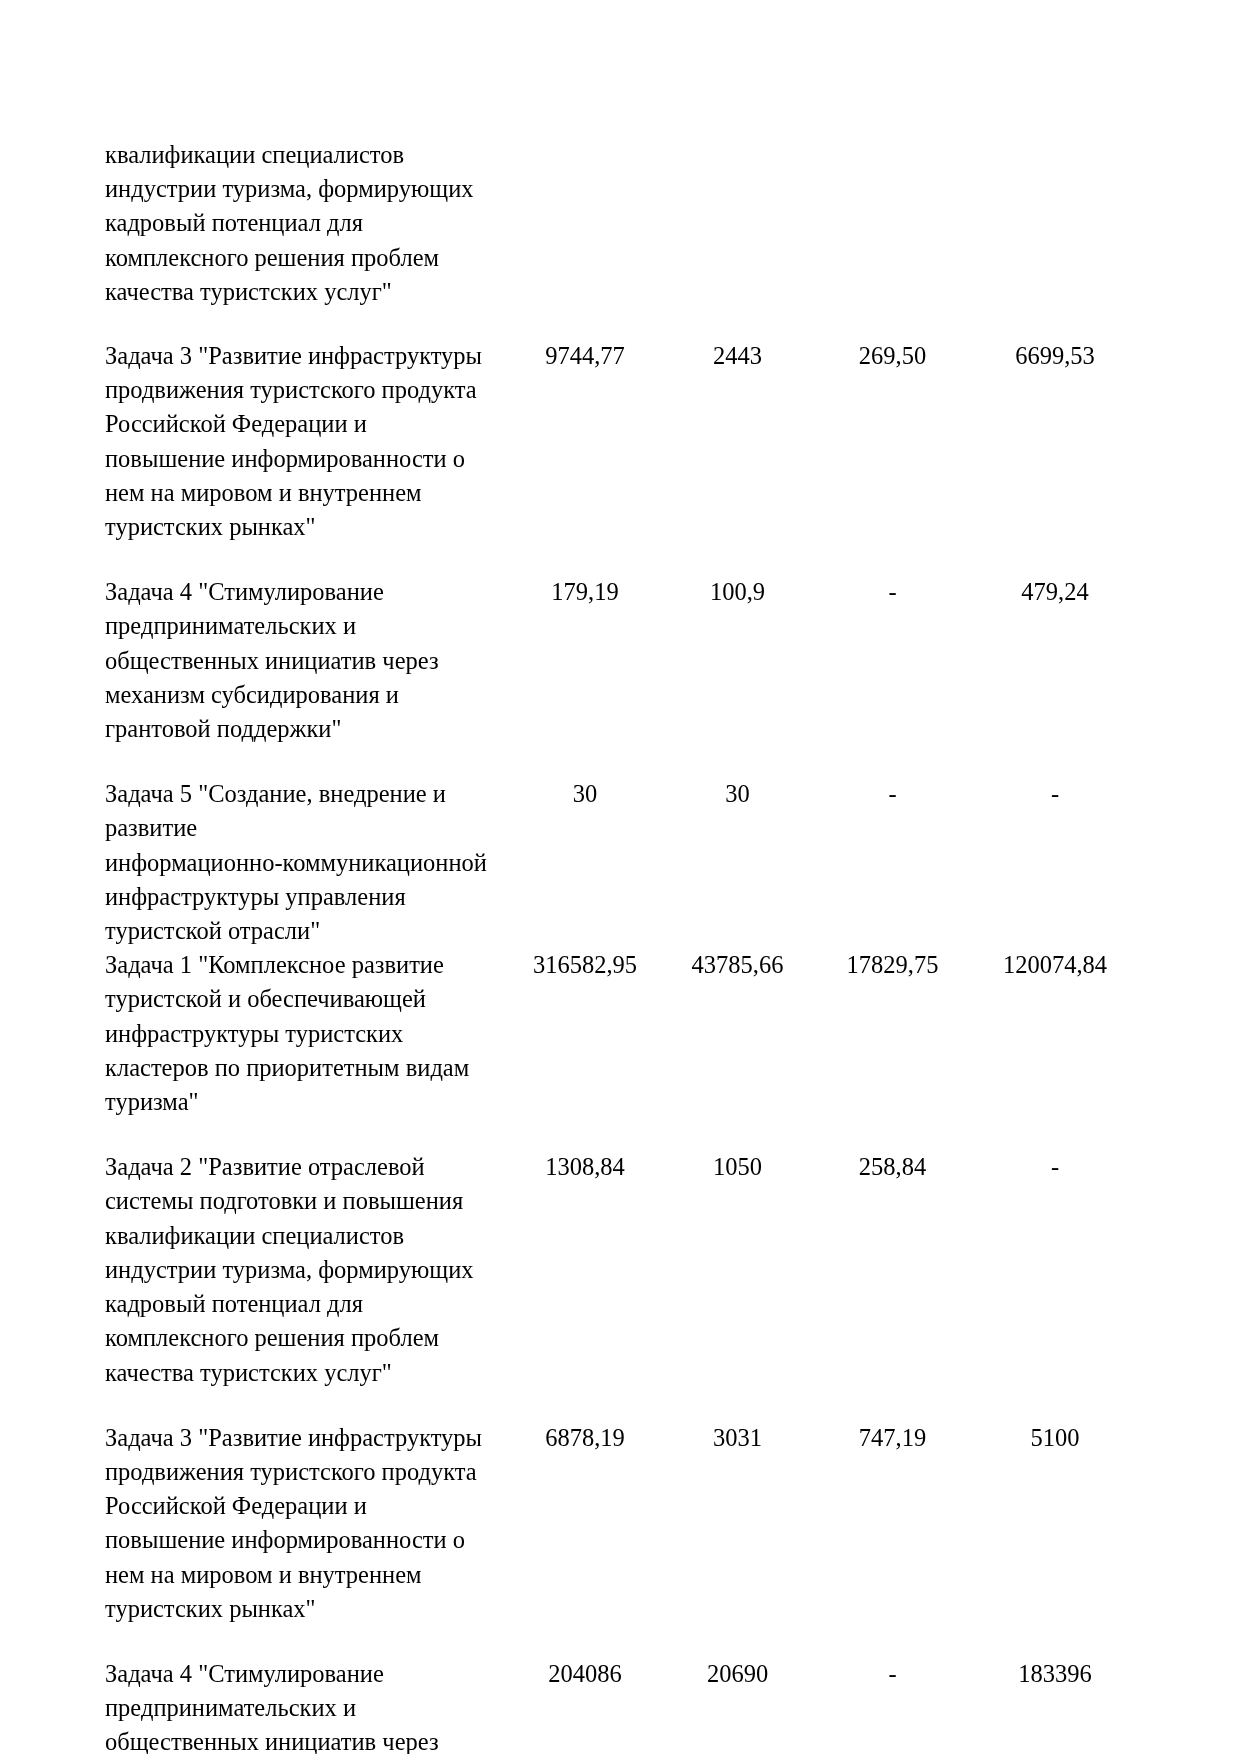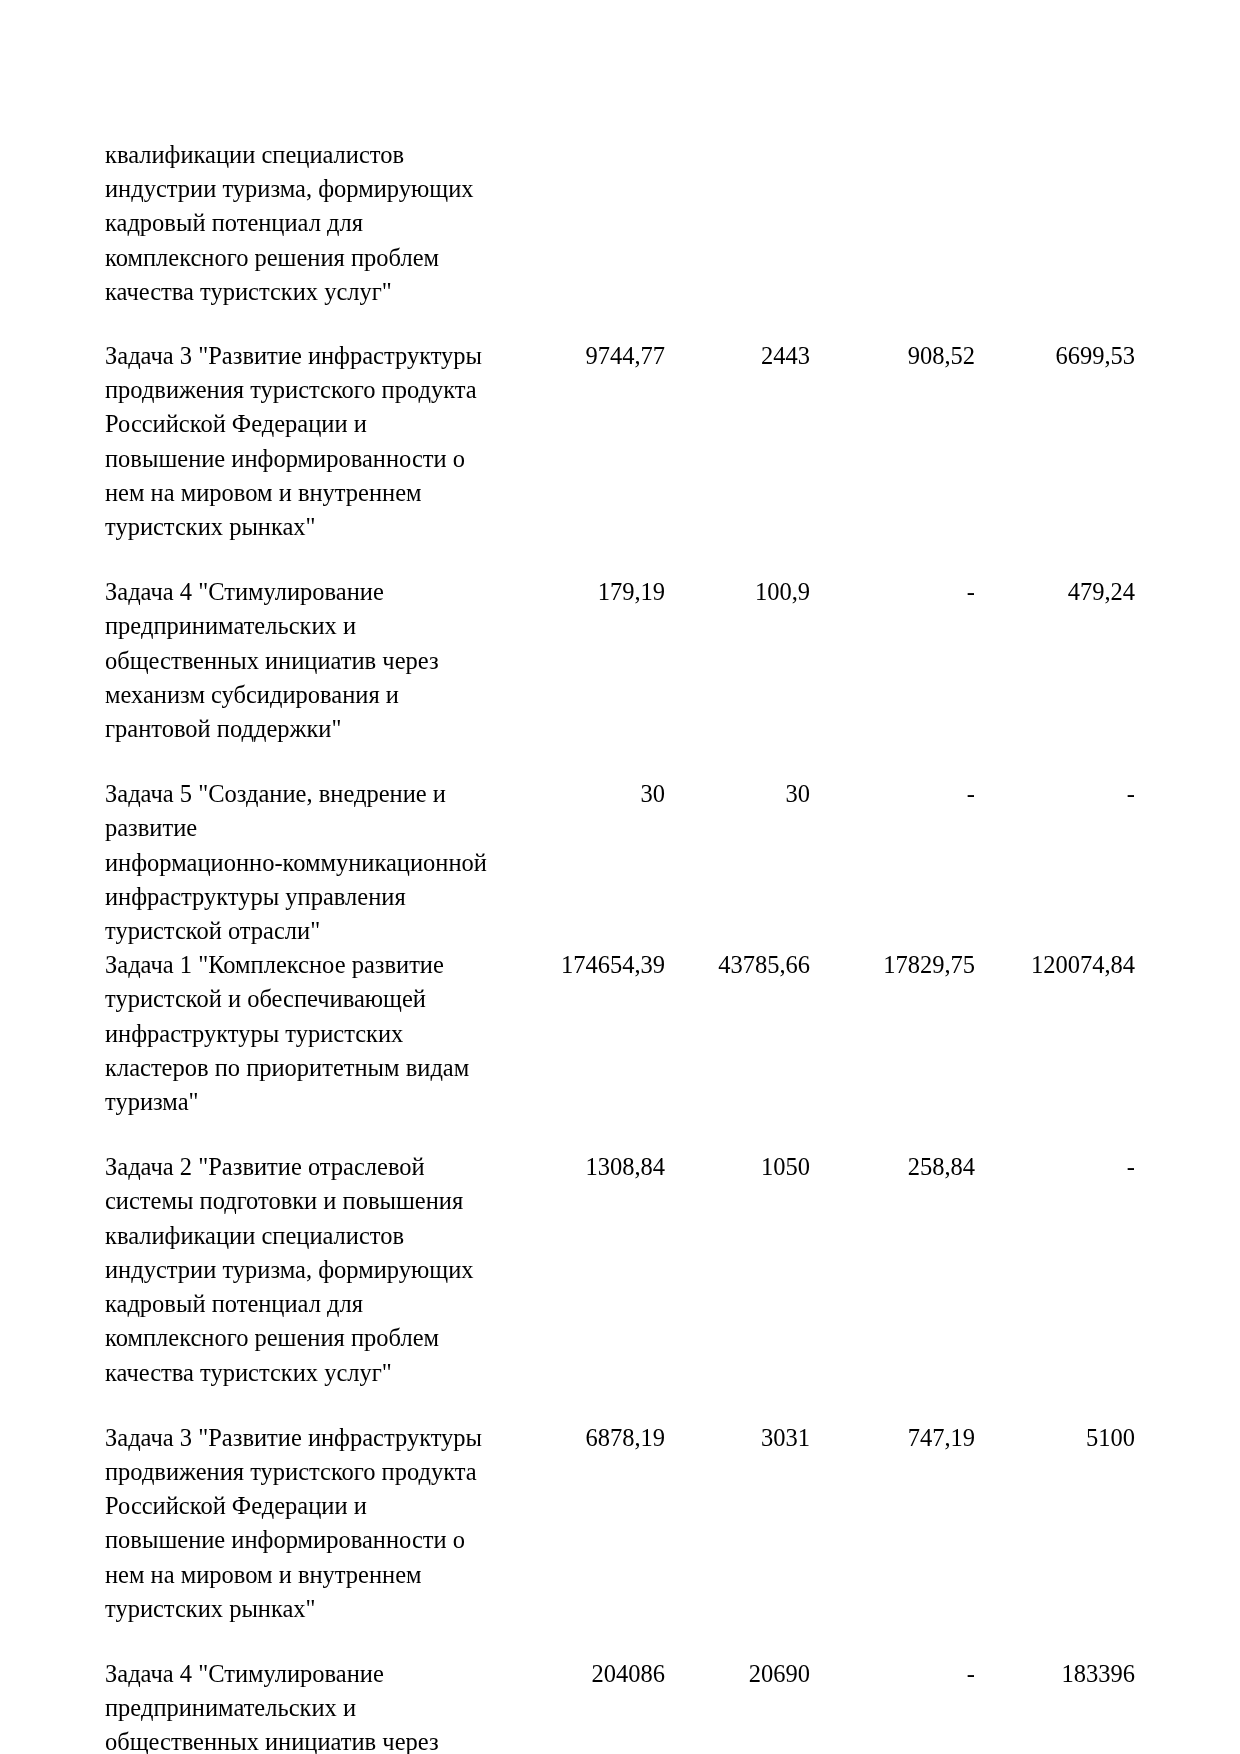--- a/index.html
+++ b/index.html
@@ -42,21 +42,21 @@
   .cell-text {
     font-size: 24.5px;
     line-height: 34.2px;
     text-align: left;
     padding-right: 10px;
     white-space: pre-line;
   }
   .cell-num {
     font-size: 24.5px;
     line-height: 34.2px;
-    text-align: right;
+    text-align: center;
   }
   .spacer-row td {
     height: 31px;
     font-size: 1px;
     line-height: 1px;
   }
   .section-heading td {
     text-align: center;
     font-size: 24.5px;
     line-height: 34.2px;
@@ -96,21 +96,21 @@
 
       <tr>
         <td class="cell-text">Задача 3 "Развитие инфраструктуры
 продвижения туристского продукта
 Российской Федерации и
 повышение информированности о
 нем на мировом и внутреннем
 туристских рынках"</td>
         <td class="cell-num">9744,77</td>
         <td class="cell-num">2443</td>
-        <td class="cell-num">908,52</td>
+        <td class="cell-num">269,50</td>
         <td class="cell-num">6699,53</td>
       </tr>
       <tr class="spacer-row">
           <td colspan="5"></td>
         </tr>
 
       <tr>
         <td class="cell-text">Задача 4 "Стимулирование
 предпринимательских и
 общественных инициатив через
@@ -137,21 +137,21 @@
         <td class="cell-num">-</td>
       </tr>
 
 
       <tr>
         <td class="cell-text">Задача 1 "Комплексное развитие
 туристской и обеспечивающей
 инфраструктуры туристских
 кластеров по приоритетным видам
 туризма"</td>
-        <td class="cell-num">174654,39</td>
+        <td class="cell-num">316582,95</td>
         <td class="cell-num">43785,66</td>
         <td class="cell-num">17829,75</td>
         <td class="cell-num">120074,84</td>
       </tr>
       <tr class="spacer-row">
           <td colspan="5"></td>
         </tr>
 
       <tr>
         <td class="cell-text">Задача 2 "Развитие отраслевой

